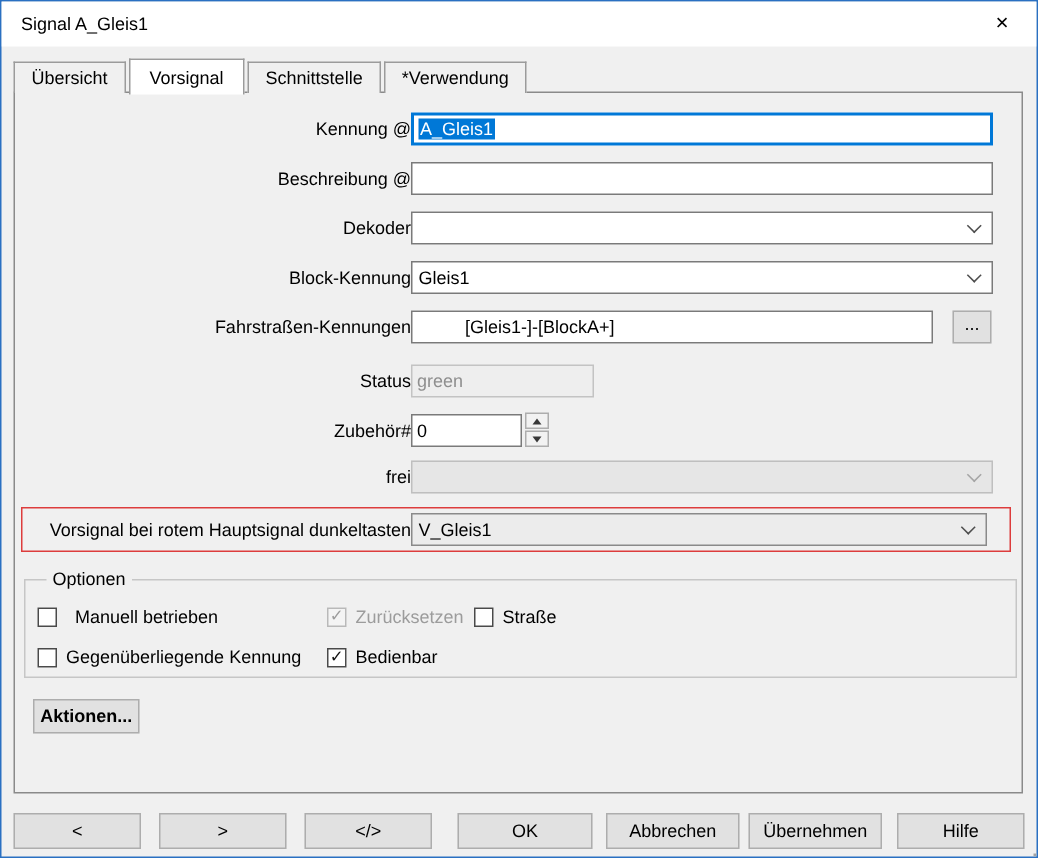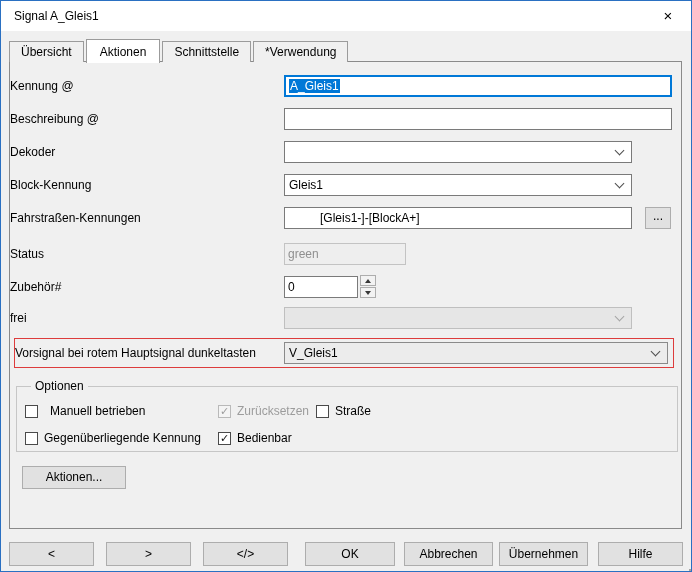--- a/index.html
+++ b/index.html
@@ -15,28 +15,28 @@
 
   
   .tabs { position:absolute; left:8px; top:37px; display:flex; align-items:flex-end; height:24px; z-index:3; }
   .tab { background:#f0f0f0; border:1px solid #9b9b9b; border-bottom:none; padding:3px 11px 3px 11px; height:21px; margin-right:2px; white-space:nowrap; }
   .tab.active { background:#ffffff; height:24px; padding:5px 13px 4px 13px; margin-bottom:-1px; position:relative; z-index:4; }
 
   
   .panel { position:absolute; left:8px; top:60px; width:673px; height:468px; border:1px solid #8a8a8a; background:#f0f0f0; }
 
   .row { position:absolute; left:0; width:100%; display:flex; align-items:center; }
-  .flabel { width:264px; margin-right:10px; white-space:nowrap; flex:none; }
+  .flabel { width:264px; text-align:right; white-space:nowrap; flex:none; }
 
   .tbox { height:22px; background:#ffffff; border:1px solid #7a7a7a; padding:2px 3px; font-family:"Liberation Sans",sans-serif; font-size:12px; }
   .tbox.focused { border:2px solid #0078d7; display:flex; align-items:center; }
   .sel { background:#0078d7; color:#ffffff; padding:0 1px; }
   .w-full { width:388px; }
 
-  .combo { height:22px; width:348px; background:#ffffff; border:1px solid #7a7a7a; display:flex; align-items:center; justify-content:space-between; padding:2px 8px 2px 4px; }
+  .combo { height:22px; width:388px; background:#ffffff; border:1px solid #7a7a7a; display:flex; align-items:center; justify-content:space-between; padding:2px 8px 2px 4px; }
   .combo .val { white-space:nowrap; overflow:hidden; }
   .chev { width:7px; height:7px; border-right:1px solid #4e4e4e; border-bottom:1px solid #4e4e4e; transform:rotate(45deg); margin-top:-3px; flex:none; }
   .combo.disabled { background:#e6e6e6; border-color:#bfbfbf; }
   .combo.disabled .chev { border-color:#a5a5a5; }
   .combo.list { background:#ececec; border-color:#8a8a8a; }
 
   .tbox:disabled, .tbox.disabled { background:#eeeeee; border-color:#c3c3c3; color:#8f8f8f; }
 
   .more-btn { width:26px; height:22px; margin-left:13px; background:#e1e1e1; border:1px solid #adadad; text-align:center; line-height:16px; font-size:12px; }
 
@@ -50,40 +50,40 @@
   .hl-row .combo { width:384px; }
 
   .groupbox { position:absolute; left:6px; top:324px; width:662px; height:66px; border:1px solid #c6c6c6; }
   .groupbox .gtitle { position:absolute; top:-8px; left:14px; background:#f0f0f0; padding:0 4px; }
   .cb { position:absolute; display:flex; align-items:center; gap:6px; white-space:nowrap; }
   .cb-box { width:13px; height:13px; background:#ffffff; border:1px solid #4a4a4a; flex:none; font-size:11px; line-height:11px; text-align:center; color:#111; }
   .cb.disabled .cb-box { background:#f4f4f4; border-color:#b9b9b9; color:#9c9c9c; }
   .cb.disabled .cb-label { color:#9c9c9c; }
 
   .push-btn { background:#e1e1e1; border:1px solid #adadad; font-family:"Liberation Sans",sans-serif; font-size:12px; text-align:center; }
-  .actions-btn { position:absolute; left:12px; top:404px; width:104px; height:23px; line-height:21px; }
+  .actions-btn { position:absolute; left:12px; top:404px; width:71px; height:23px; line-height:21px;font-weight:bold; }
 
   .fbtn { position:absolute; top:541px; height:24px; line-height:22px; }
 
   .grip { position:absolute; right:4px; bottom:4px; width:2px; height:2px; background:transparent;
           box-shadow: 8px 0 0 #a3a3a3, 4px 4px 0 #a3a3a3, 8px 4px 0 #a3a3a3, 0 8px 0 #a3a3a3, 4px 8px 0 #a3a3a3, 8px 8px 0 #a3a3a3; }
 </style>
 </head>
 <body>
 
 <div class="window">
 
   <div class="titlebar">
     <span class="title">Signal A_Gleis1</span>
     <span class="close-btn">×</span>
   </div>
 
   <div class="tabs">
     <div class="tab">Übersicht</div>
-    <div class="tab active">Aktionen</div>
+    <div class="tab active">Vorsignal</div>
     <div class="tab">Schnittstelle</div>
     <div class="tab">*Verwendung</div>
   </div>
 
   <div class="panel">
 
     <div class="row" style="top:13px;">
       <span class="flabel">Kennung @</span>
       <div class="tbox focused w-full">
         <span class="sel">A_Gleis1</span>

